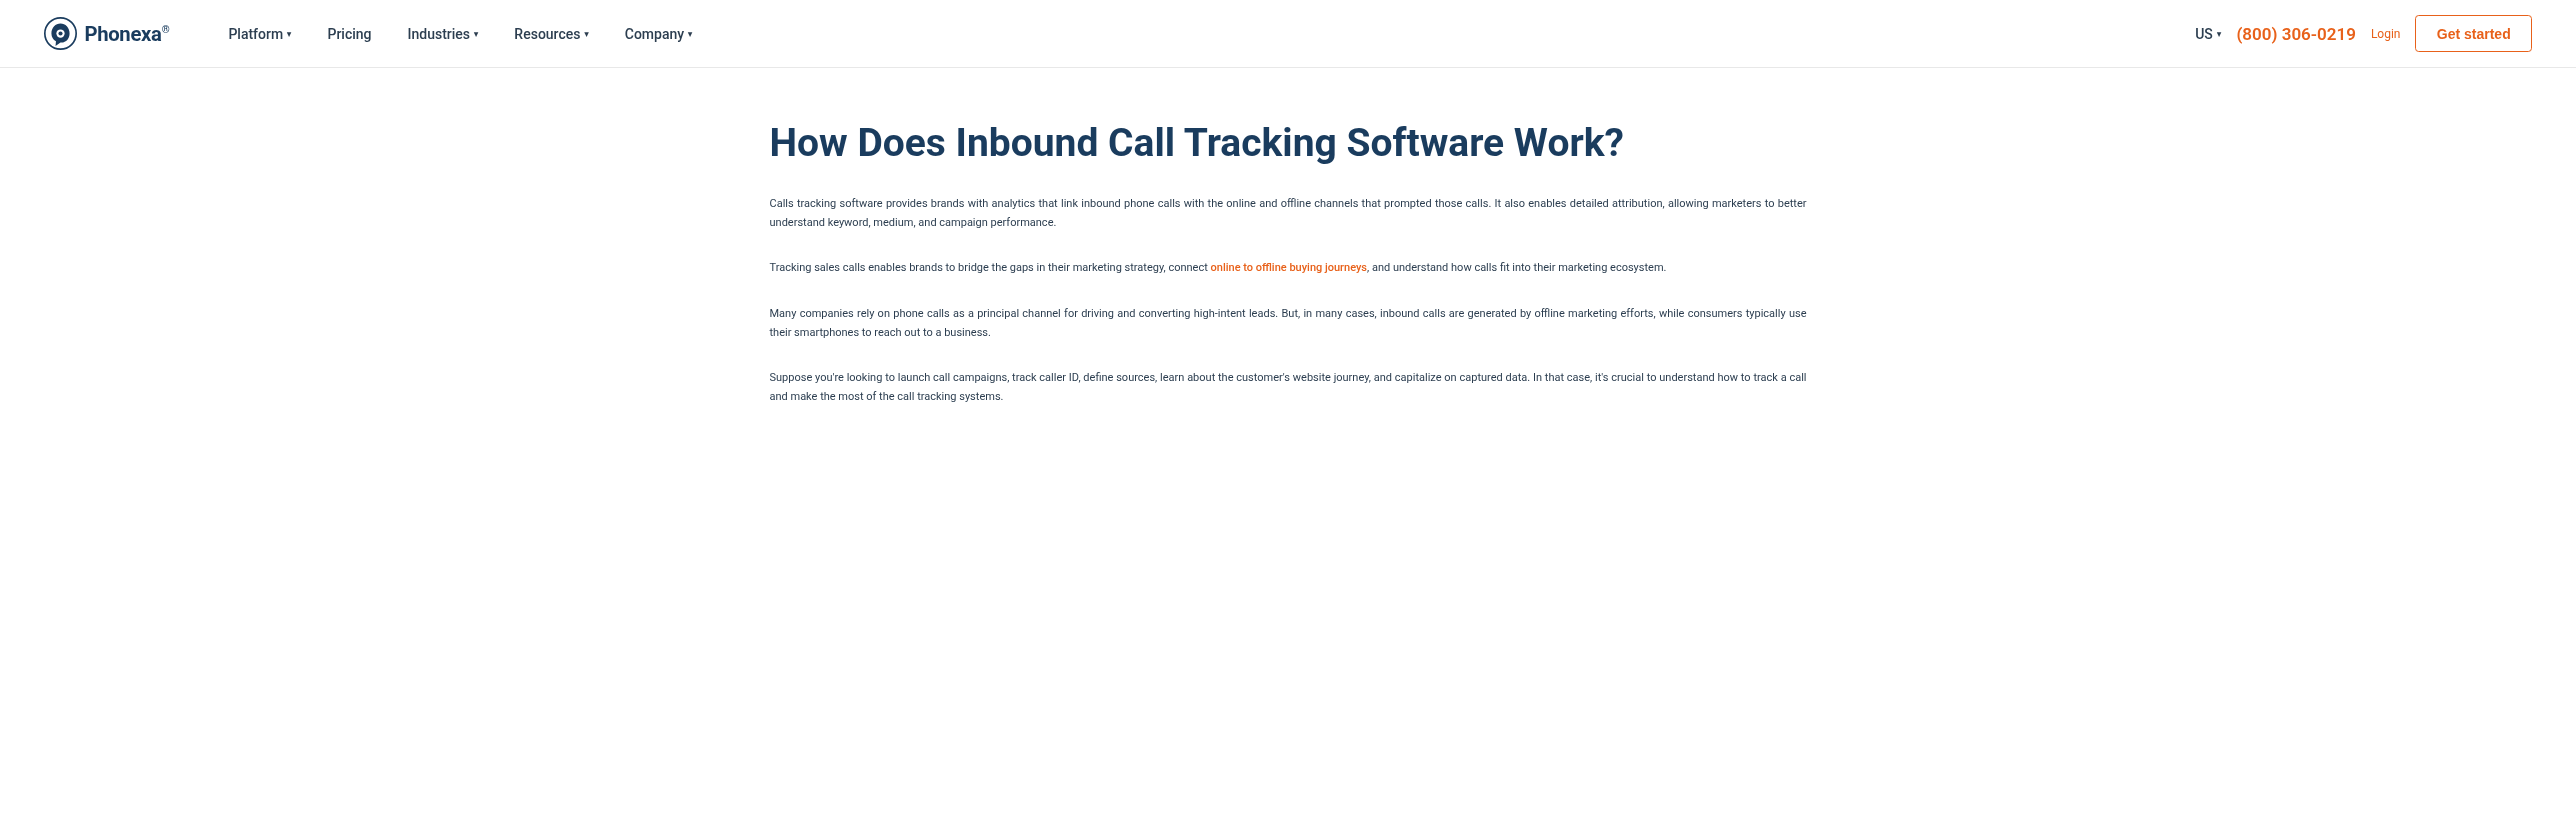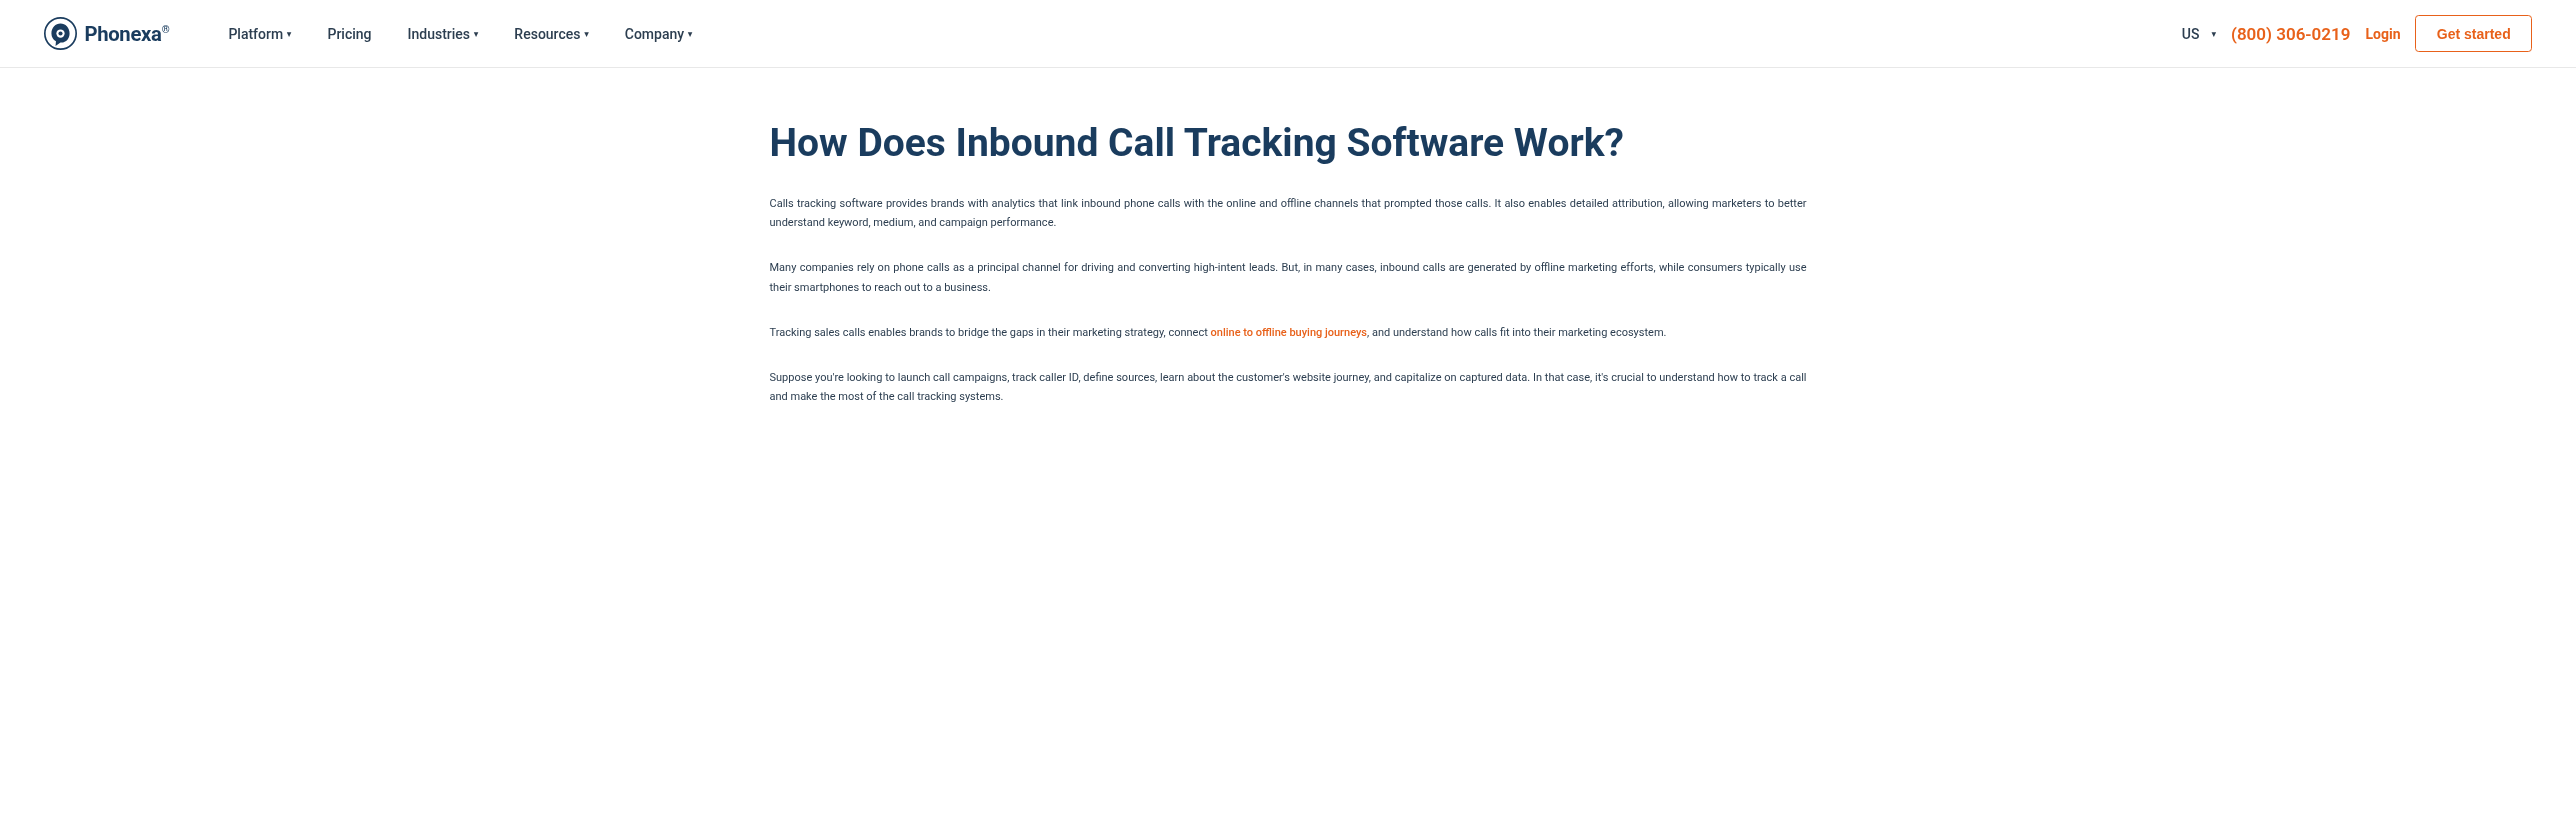--- a/index.html
+++ b/index.html
@@ -79,37 +79,37 @@
     .nav-right {
       display: flex;
       align-items: center;
       gap: 15px;
       margin-left: auto;
     }
 
     .nav-locale {
       display: flex;
       align-items: center;
-      gap: 12px;
+      gap: 4px;
       font-size: 14px;
       font-weight: 500;
       color: #2c3e50;
       cursor: pointer;
     }
 
     .nav-phone {
       font-size: 17px;
       font-weight: 600;
       color: #e8611a;
       text-decoration: none;
     }
 
     .nav-login {
-      font-size: 14px;
-      font-weight: 700;
+      font-size: 12px;
+      font-weight: 400;
       color: #e8611a;
       cursor: pointer;
     }
 
     .nav-cta {
       padding: 9.2px 20.3px;
       font-size: 14px;
       font-weight: 600;
       color: #e8611a;
       border: 1.8px solid #e8611a;
@@ -199,21 +199,21 @@
     <span class="nav-login">Login</span>
     <button class="nav-cta">Get started</button>
   </div>
 </nav>
 
 <div class="main-content">
   <h1 class="page-heading">How Does Inbound Call Tracking Software Work?</h1>
 
   <p class="body-text">Calls tracking software provides brands with analytics that link inbound phone calls with the online and offline channels that prompted those calls. It also enables detailed attribution, allowing marketers to better understand keyword, medium, and campaign performance.</p>
 
-  <p class="body-text">Many companies rely on phone calls as a principal channel for driving and converting high-intent leads. But, in many cases, inbound calls are generated by offline marketing efforts, while consumers typically use their smartphones to reach out to a business.</p>
-
   <p class="body-text">
     <span>Tracking sales calls enables brands to bridge the gaps in their marketing strategy, connect </span><a class="inline-link" href="#">online to offline buying journeys</a><span>, and understand how calls fit into their marketing ecosystem.</span>
   </p>
 
+  <p class="body-text">Many companies rely on phone calls as a principal channel for driving and converting high-intent leads. But, in many cases, inbound calls are generated by offline marketing efforts, while consumers typically use their smartphones to reach out to a business.</p>
+
   <p class="body-text">Suppose you're looking to launch call campaigns, track caller ID, define sources, learn about the customer's website journey, and capitalize on captured data. In that case, it's crucial to understand how to track a call and make the most of the call tracking systems.</p>
 </div>
 
 
 </body></html>

